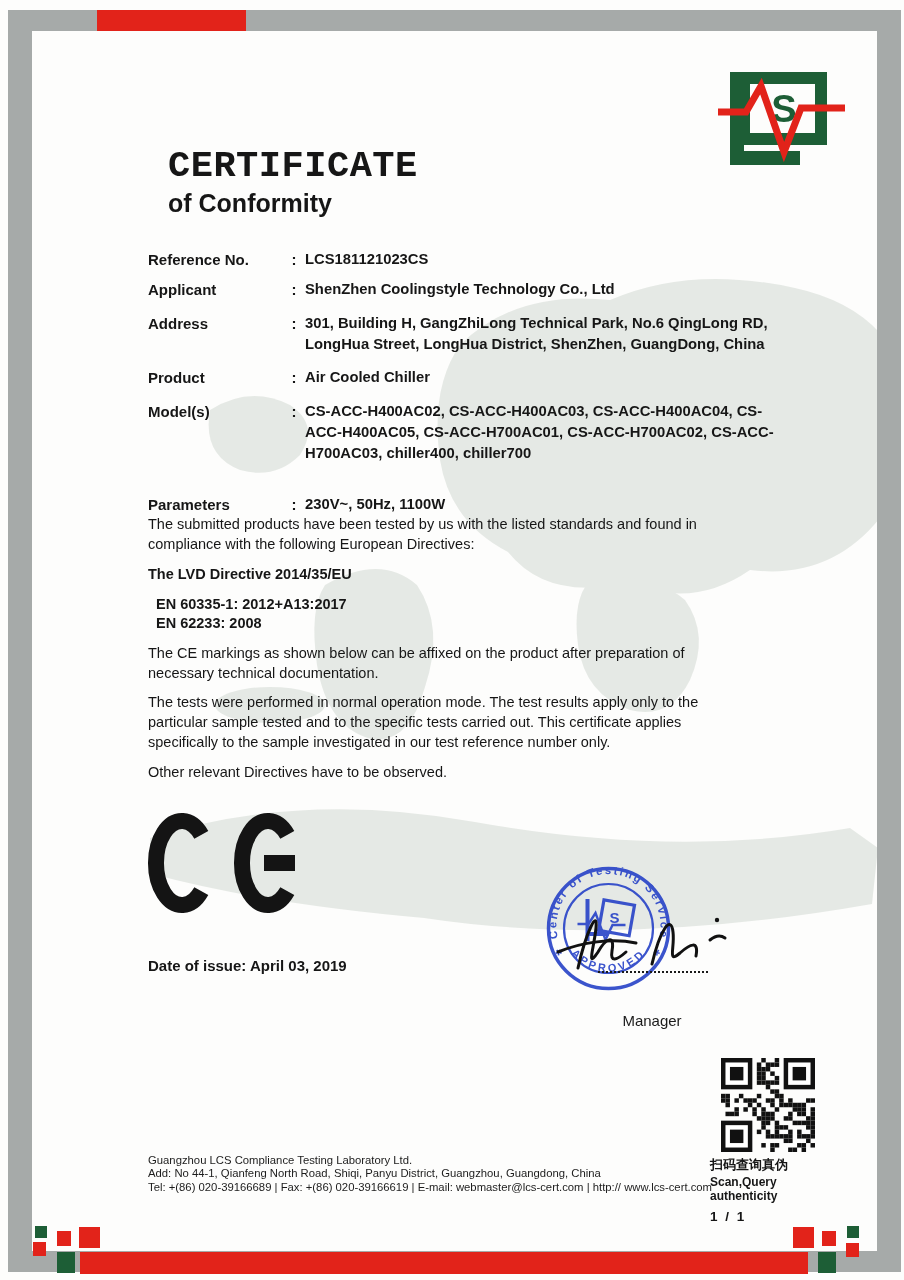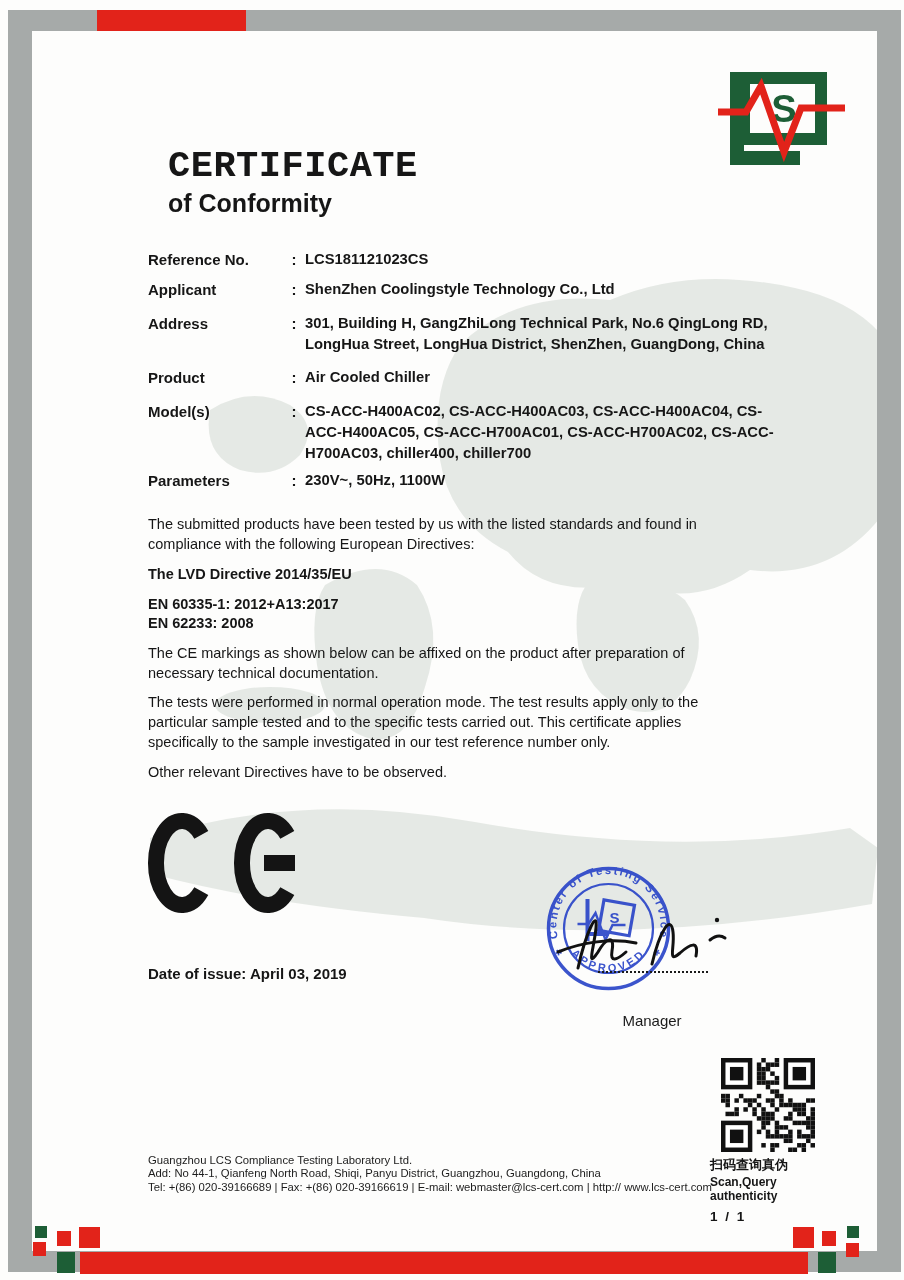--- a/index.html
+++ b/index.html
@@ -11,28 +11,28 @@
   .red{background:#e2231a;}
   .green{background:#1d5e36;}
   
   .title1{font-size:37px;font-weight:bold;line-height:40px;letter-spacing:.5px;font-family:Liberation Mono, monospace;}
   .title2{font-size:25px;font-weight:bold;line-height:27px;margin-top:4px;}
   
   .frow{display:flex;}
   .flabel{width:135px;font-size:15px;font-weight:bold;line-height:21px;}
   .fcolon{width:22px;font-size:15px;font-weight:bold;line-height:21px;text-align:center;}
   .fvalue{width:480px;font-size:14.8px;font-weight:bold;line-height:21px;}
-  .m15{margin-bottom:9px}.m13{margin-bottom:13px}.m12{margin-bottom:12px}.m17{margin-bottom:6px}
+  .m15{margin-bottom:9px}.m13{margin-bottom:13px}.m12{margin-bottom:12px}.m17{margin-bottom:30px}
   
   .para{font-size:14.5px;line-height:20px;margin:0 0 10px 0;width:588px;}
   .pbold{font-weight:bold;}
-  .std{font-size:14.5px;line-height:18.5px;font-weight:bold;margin:0 0 11px 0;}
+  .std{font-size:14.5px;line-height:18.5px;font-weight:bold;margin:0 0 11px 8px;}
   .mb11{margin-bottom:11px}.mb9{margin-bottom:9px}
   
-  .dateline{font-size:15px;font-weight:bold;margin-top:8px;}
+  .dateline{font-size:15px;font-weight:bold;}
   .manager{font-size:15px;color:#1b1b1b;}
   .dotline{border-bottom:2px dotted #1a1a1a;}
   .qrwrap{text-align:left;}
   .qzh{font-size:13px;font-weight:bold;margin-top:4px;}
   .qen{font-size:12px;font-weight:bold;margin-top:1px;}
   .pnum{font-size:13.5px;font-weight:bold;letter-spacing:2px;margin-top:6px;}
   .foot{font-size:11.3px;line-height:13.4px;color:#1c1c1c;}
   svg{display:block;}
 </style>
 </head>

